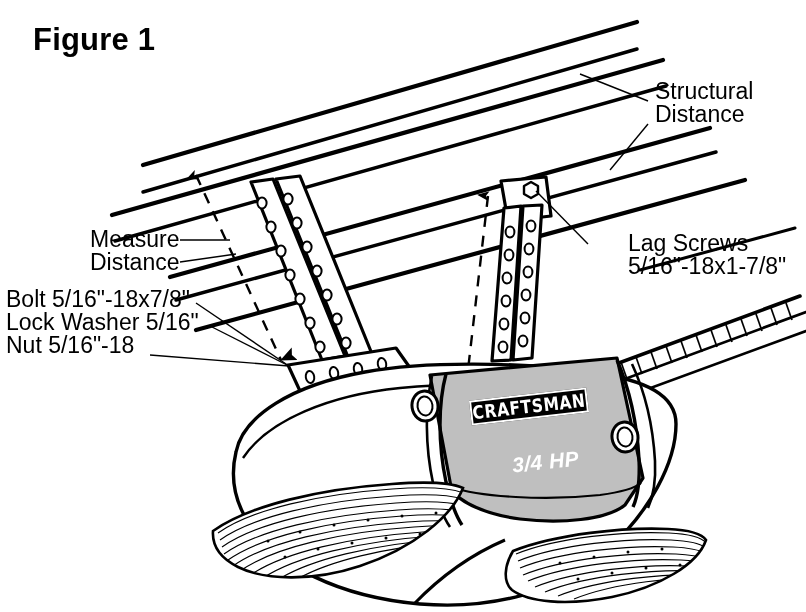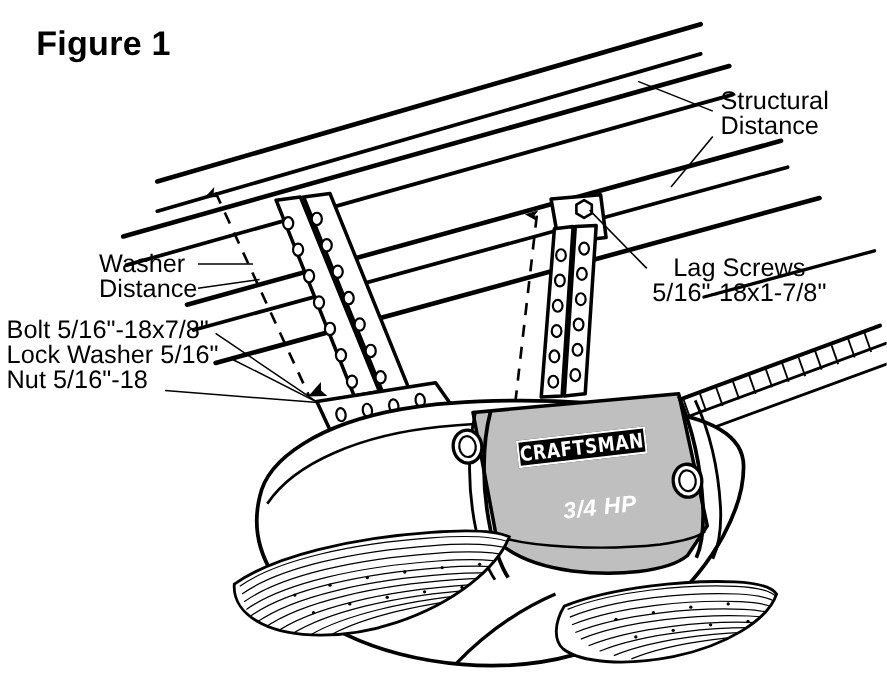--- a/index.html
+++ b/index.html
@@ -39,21 +39,21 @@
     white-space: nowrap;
   }
   .callout {
     position: absolute;
     font-size: 23px;
     line-height: 23px;
     white-space: nowrap;
   }
   #callout-structural-supports { left: 655px; top: 80px; }
   #callout-measure-distance    { left: 90px;  top: 228px; }
-  #callout-lag-screws          { left: 593px; top: 232px; text-align: center; }
+  #callout-lag-screws          { left: 628px; top: 232px; }
   #callout-fasteners           { left: 6px;   top: 288px; }
   .callout-line { display: block; }
   .logo-craftsman {
     position: absolute;
     left: 470px;
     top: 394px;
     width: 118px;
     height: 25px;
     background: #000000;
     border: 2.5px solid #ffffff;
@@ -322,21 +322,21 @@
   </svg>
 
   <div class="fig-title">Figure 1</div>
 
   <div class="callout" id="callout-structural-supports">
     <span class="callout-line">Structural</span>
     <span class="callout-line">Distance</span>
   </div>
 
   <div class="callout" id="callout-measure-distance">
-    <span class="callout-line">Washer</span>
+    <span class="callout-line">Measure</span>
     <span class="callout-line">Distance</span>
   </div>
 
   <div class="callout" id="callout-lag-screws">
     <span class="callout-line">Lag Screws</span>
     <span class="callout-line">5/16"-18x1-7/8"</span>
   </div>
 
   <div class="callout" id="callout-fasteners">
     <span class="callout-line">Bolt 5/16"-18x7/8"</span>

